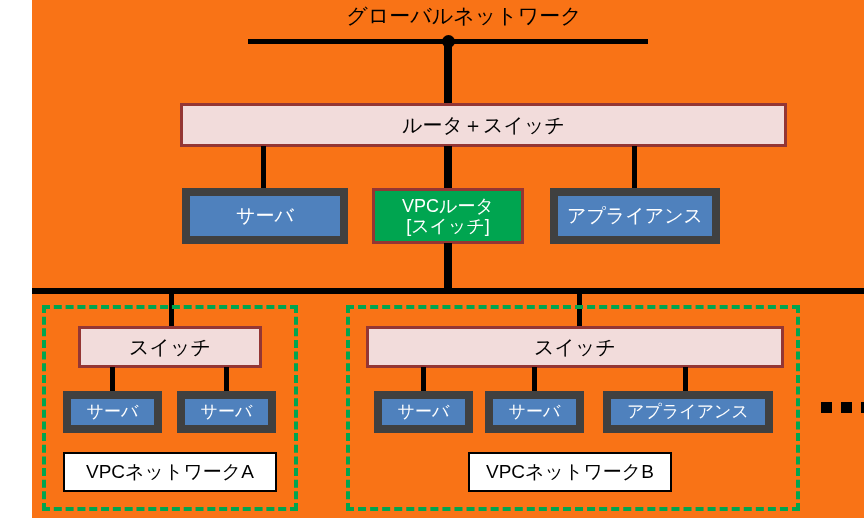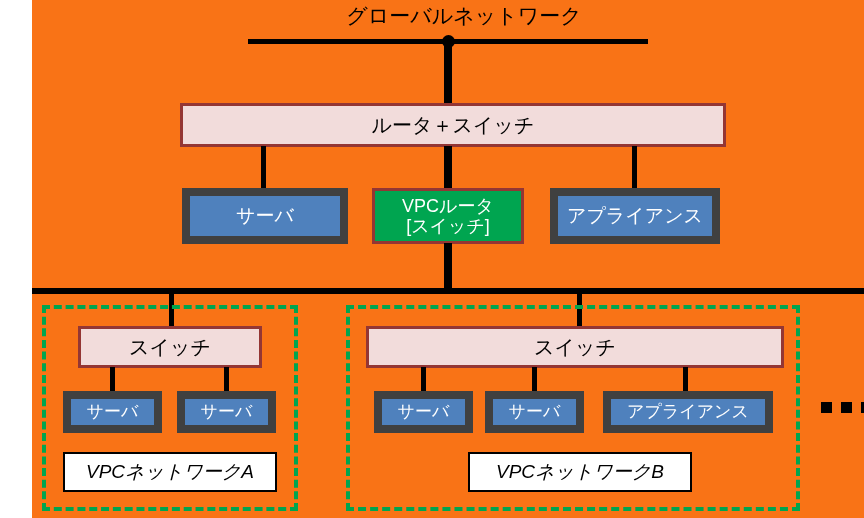--- a/index.html
+++ b/index.html
@@ -48,21 +48,20 @@
   .box-green {
     background: #00A550;
     border: 3px solid #943634;
     color: #FFFFFF;
   }
   
   .box-white {
     background: #FFFFFF;
     border: 2px solid #000000;
     color: #000000;
-    font-style: italic;
   }
 
   
   .vpc-region {
     position: absolute;
     box-sizing: border-box;
     border: 4px dashed #00A550;
     background: transparent;
   }
 
@@ -111,21 +110,21 @@
 
 <div id="canvas">
 
   <div class="title-text" style="left:232px; top:2px; width:400px;">グローバルネットワーク</div>
 
   <div class="line-h" style="left:216px; top:39px; width:400px; height:5px;"></div>
   <div class="bus-dot" style="left:410px; top:35px;"></div>
 
   <div class="line-v" style="left:412px; top:41px; width:8px; height:65px;"></div>
 
-  <div class="node box-rose" style="left:148px; top:103px; width:546px; height:44px; font-size:20px;">ルータ＋スイッチ</div>
+  <div class="node box-rose" style="left:148px; top:103px; width:607px; height:44px; font-size:20px;">ルータ＋スイッチ</div>
 
   <div class="line-v" style="left:229px; top:146px; width:5px; height:43px;"></div>
   <div class="line-v" style="left:412px; top:146px; width:8px; height:43px;"></div>
   <div class="line-v" style="left:600px; top:146px; width:5px; height:43px;"></div>
 
   <div class="node box-blue" style="left:150px; top:188px; width:166px; height:56px; font-size:19px;">サーバ</div>
 
   <div class="node box-green" style="left:340px; top:188px; width:152px; height:56px; font-size:18px;">VPCルータ
 [スイッチ]</div>
 
@@ -155,21 +154,21 @@
   <div class="node box-rose" style="left:334px; top:326px; width:418px; height:42px; font-size:20px;">スイッチ</div>
 
   <div class="line-v" style="left:389px; top:367px; width:5px; height:25px;"></div>
   <div class="line-v" style="left:500px; top:367px; width:5px; height:25px;"></div>
   <div class="line-v" style="left:651px; top:367px; width:5px; height:25px;"></div>
 
   <div class="node box-blue" style="left:342px; top:391px; width:99px; height:42px; font-size:17px;">サーバ</div>
   <div class="node box-blue" style="left:453px; top:391px; width:99px; height:42px; font-size:17px;">サーバ</div>
   <div class="node box-blue" style="left:571px; top:391px; width:170px; height:42px; font-size:17px;">アプライアンス</div>
 
-  <div class="node box-white" style="left:436px; top:452px; width:224px; height:40px; font-size:19px;">VPCネットワークB</div>
+  <div class="node box-white" style="left:436px; top:452px; width:204px; height:40px; font-size:19px;">VPCネットワークB</div>
 
   <div class="ellipsis" style="left:789px; top:402px;">
     <span></span>
       <span></span>
       <span></span>
       <span></span>
   </div>
 
 </div>
 

